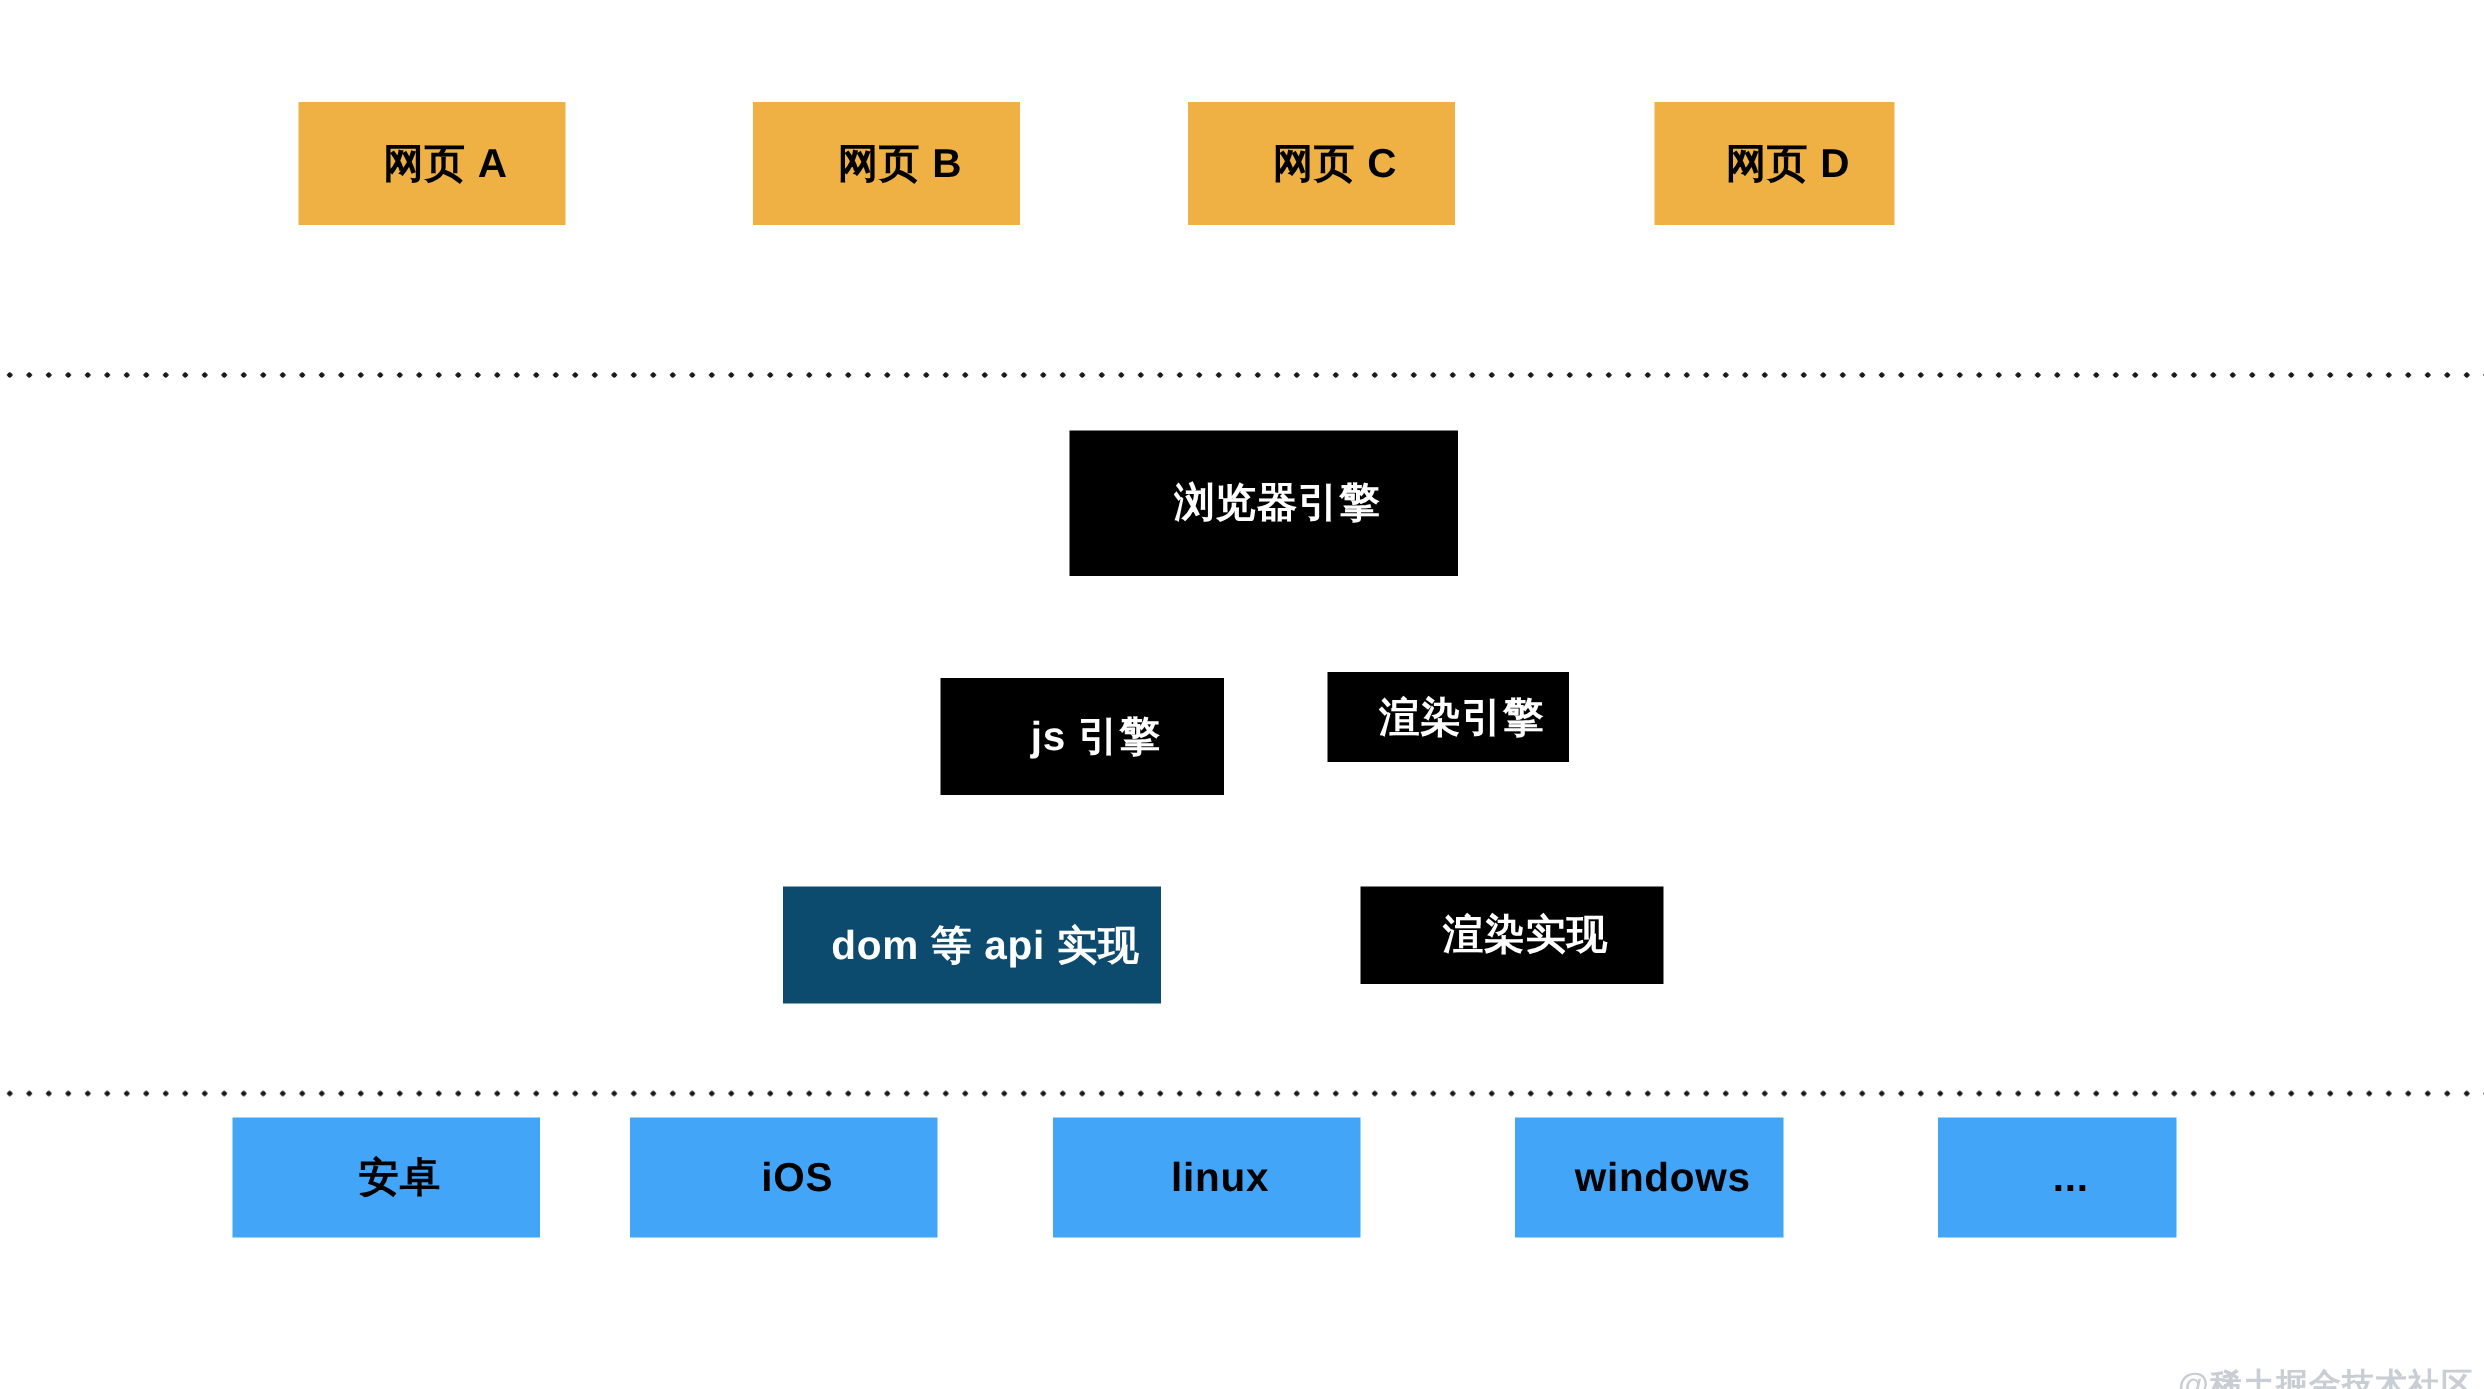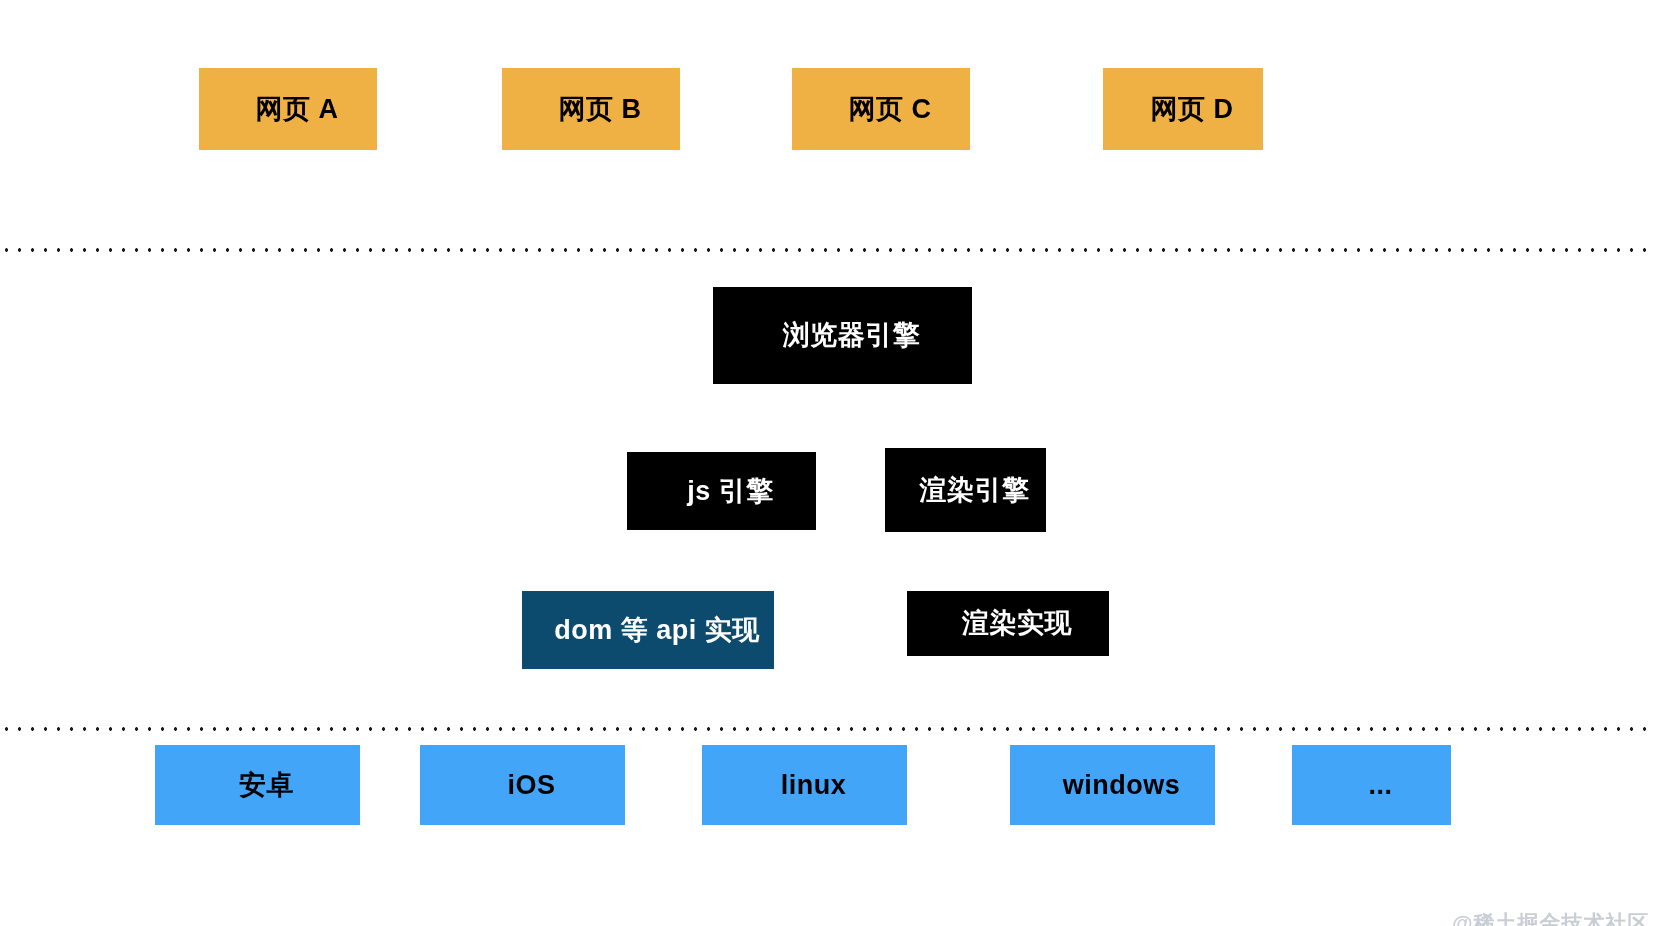--- a/index.html
+++ b/index.html
@@ -87,21 +87,21 @@
 
   <div class="divider" style="top: 248px;"></div>
 
   <div>
     <div class="box box-engine" style="left: 693px; top: 287px; width: 259px; height: 97px; background: rgb(0, 0, 0); color: rgb(255, 255, 255);">
       <span>浏览器引擎</span>
     </div>
     <div class="box box-engine" style="left: 607px; top: 452px; width: 189px; height: 78px; background: rgb(0, 0, 0); color: rgb(255, 255, 255);">
       <span>js 引擎</span>
     </div>
-    <div class="box box-engine" style="left: 865px; top: 448px; width: 161px; height: 84px; background: rgb(0, 0, 0); color: rgb(255, 255, 255);">
+    <div class="box box-engine" style="left: 865px; top: 448px; width: 161px; height: 60px; background: rgb(0, 0, 0); color: rgb(255, 255, 255);">
       <span>渲染引擎</span>
     </div>
     <div class="box box-engine" style="left: 502px; top: 591px; width: 252px; height: 78px; background: #0c4a6e; color: rgb(255, 255, 255); justify-content: center;">
       <span>dom 等 api 实现</span>
     </div>
     <div class="box box-engine" style="left: 887px; top: 591px; width: 202px; height: 65px; background: rgb(0, 0, 0); color: rgb(255, 255, 255);">
       <span>渲染实现</span>
     </div>
   </div>
 
@@ -110,21 +110,21 @@
   <div>
     <div class="box box-os" style="left: 155px; top: 745px; width: 205px; height: 80px; background: rgb(66, 165, 248); color: rgb(0, 0, 0);">
       <span>安卓</span>
     </div>
     <div class="box box-os" style="left: 420px; top: 745px; width: 205px; height: 80px; background: rgb(66, 165, 248); color: rgb(0, 0, 0);">
       <span>iOS</span>
     </div>
     <div class="box box-os" style="left: 702px; top: 745px; width: 205px; height: 80px; background: rgb(66, 165, 248); color: rgb(0, 0, 0);">
       <span>linux</span>
     </div>
-    <div class="box box-os" style="left: 1010px; top: 745px; width: 205px; height: 80px; background: rgb(66, 165, 248); color: rgb(0, 0, 0);">
+    <div class="box box-os" style="left: 1010px; top: 745px; width: 179px; height: 80px; background: rgb(66, 165, 248); color: rgb(0, 0, 0);">
       <span>windows</span>
     </div>
     <div class="box box-os" style="left: 1292px; top: 745px; width: 159px; height: 80px; background: rgb(66, 165, 248); color: rgb(0, 0, 0);">
       <span>...</span>
     </div>
   </div>
 
   <div class="watermark" style="left: 1452px; top: 878px; color: rgb(201, 205, 212);">@稀土掘金技术社区</div>
 
 </div>

